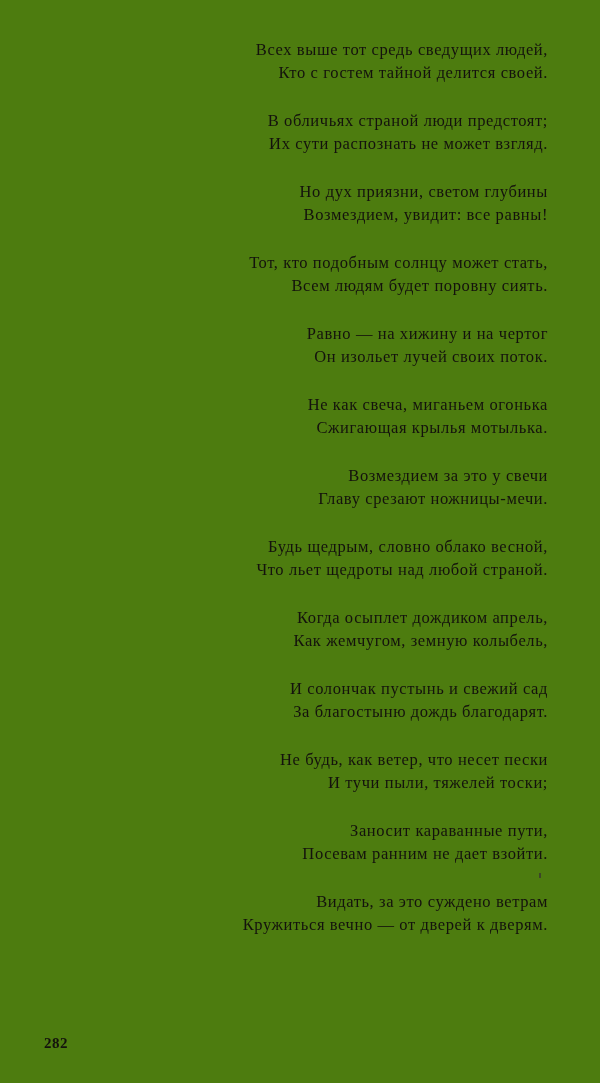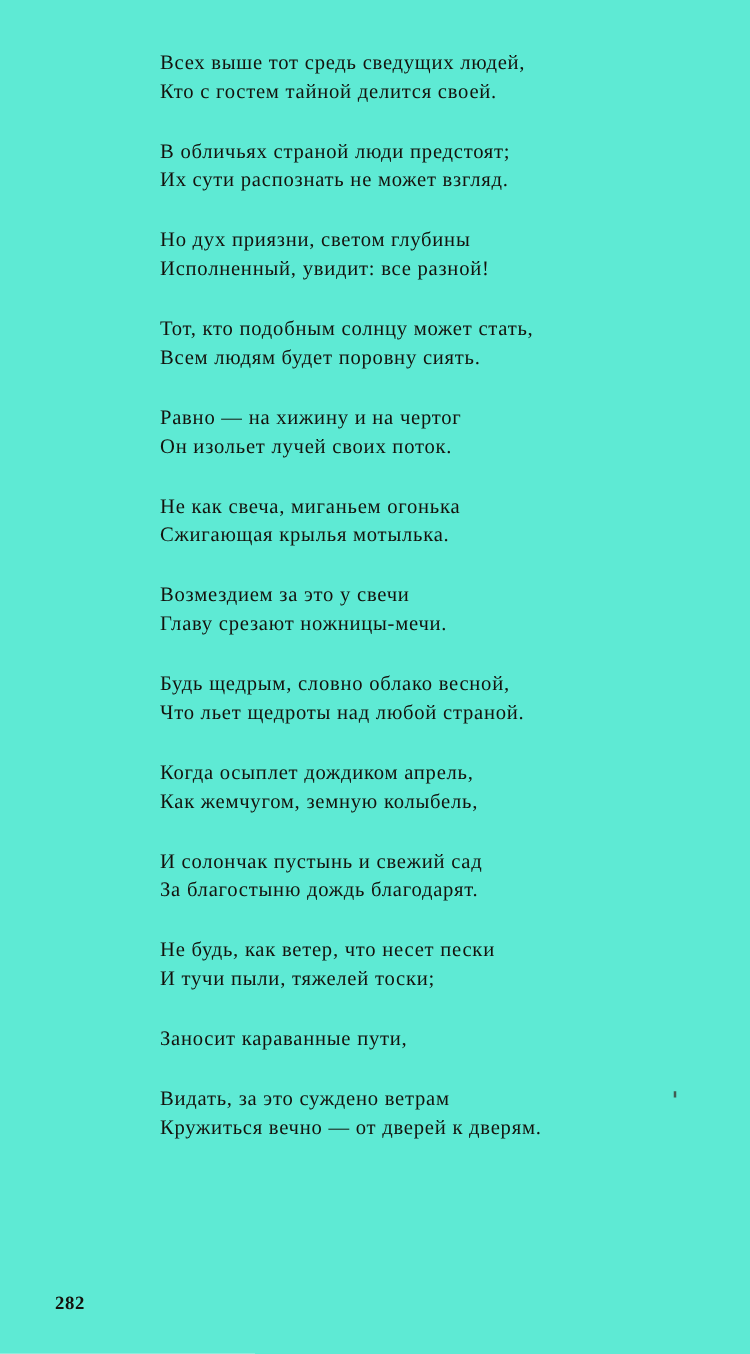--- a/index.html
+++ b/index.html
@@ -13,21 +13,22 @@
     font-family: "Liberation Serif", serif;
     color: #17150f;
     position: relative;
     overflow: hidden;
   }
   .page {
     position: absolute;
     top: 0; left: 0;
     width: 600px;
     height: 1083px;
-    background: #5eead4;
+    background: #4d7c0f;
+    text-align: right;
   }
   .poem-body {
     position: absolute;
     left: 128px;
     top: 38px;
     width: 420px;
   }
   .stanza {
     margin: 0 0 25px 0;
   }
@@ -70,21 +71,21 @@
       <div class="line">Кто с гостем тайной делится своей.</div>
     </div>
 
     <div class="stanza">
       <div class="line">В обличьях страной люди предстоят;</div>
       <div class="line">Их сути распознать не может взгляд.</div>
     </div>
 
     <div class="stanza">
       <div class="line">Но дух приязни, светом глубины</div>
-      <div class="line">Исполненный, увидит: все разной!</div>
+      <div class="line">Возмездием, увидит: все равны!</div>
     </div>
 
     <div class="stanza">
       <div class="line">Тот, кто подобным солнцу может стать,</div>
       <div class="line">Всем людям будет поровну сиять.</div>
     </div>
 
     <div class="stanza">
       <div class="line">Равно — на хижину и на чертог</div>
       <div class="line">Он изольет лучей своих поток.</div>
@@ -115,20 +116,21 @@
       <div class="line">За благостыню дождь благодарят.</div>
     </div>
 
     <div class="stanza">
       <div class="line">Не будь, как ветер, что несет пески</div>
       <div class="line">И тучи пыли, тяжелей тоски;</div>
     </div>
 
     <div class="stanza">
       <div class="line">Заносит караванные пути,</div>
+      <div class="line">Посевам ранним не дает взойти.</div>
     </div>
 
     <div class="stanza">
       <div class="line">Видать, за это суждено ветрам</div>
       <div class="line">Кружиться вечно — от дверей к дверям.</div>
     </div>
 
 
   </div>
 

